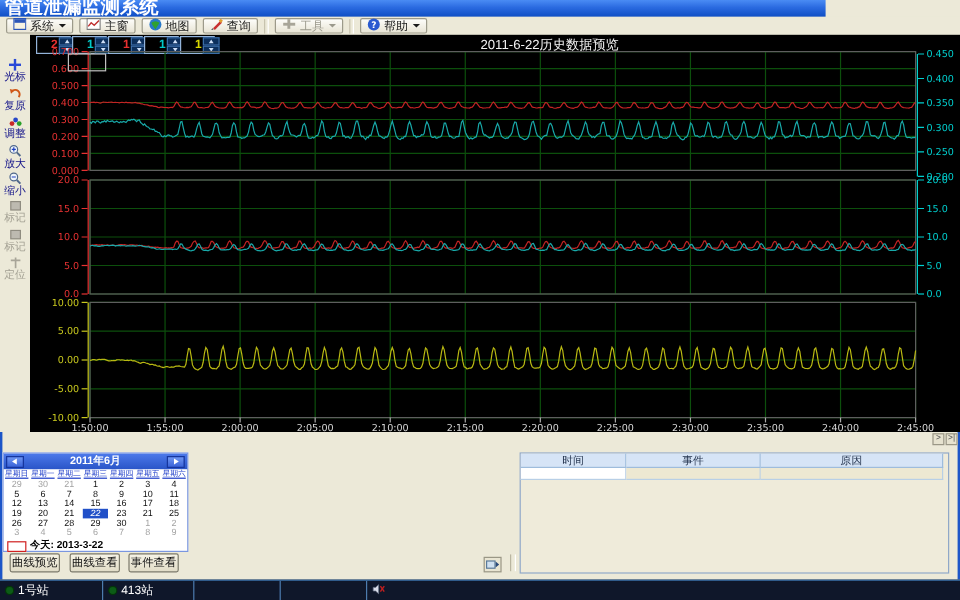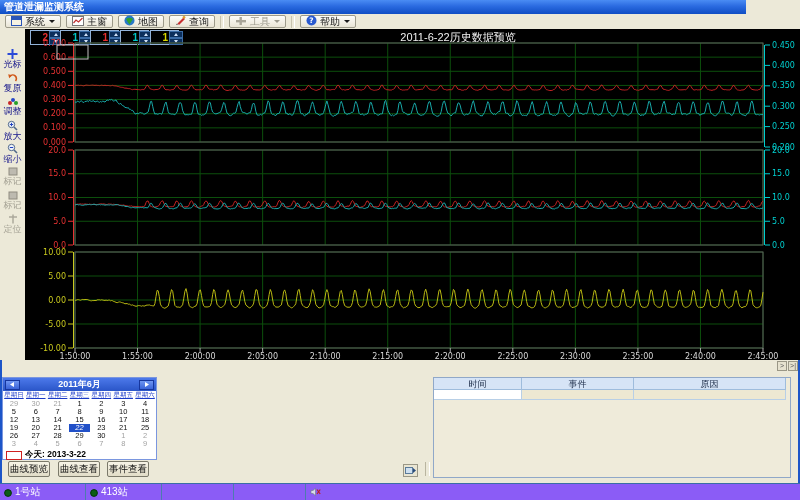--- a/index.html
+++ b/index.html
@@ -1,21 +1,21 @@
 <!DOCTYPE html>
 <html><head>
 <meta charset="utf-8">
 <style>
   html,body{margin:0;padding:0;background:#444;}
   #root{position:relative;width:800px;height:500px;background:#ece9d8;overflow:hidden;
         font-family:"Liberation Sans",sans-serif;}
   
-  .titlebar{position:absolute;left:0;top:0;width:746px;height:14px;
+  .titlebar{position:absolute;left:0;top:0;width:688px;height:14px;
     background:linear-gradient(#4a8cf4 0%,#2a6ae0 45%,#0f4ec4 100%);
-    color:#fff;font-size:10px;font-weight:bold;line-height:14px;padding-left:4px;box-sizing:border-box;}
+    color:#fff;font-size:16px;font-weight:bold;line-height:14px;padding-left:4px;box-sizing:border-box;}
   
   .menubar{position:absolute;left:0;top:14px;width:800px;height:15px;background:#ece9d8;
     display:flex;align-items:center;gap:5px;padding-left:5px;box-sizing:border-box;}
   .menu-btn{display:inline-flex;align-items:center;gap:3px;height:13px;padding:0 5px;
     font-size:10px;color:#1a1a1a;border:1px solid #9c9a8a;border-radius:2px;
     background:linear-gradient(#fdfdfa,#e9e5d5);white-space:nowrap;}
   .menu-btn.disabled{color:#9b998c;}
   .menu-btn .dArrow{width:0;height:0;border-left:3px solid transparent;border-right:3px solid transparent;
     border-top:3px solid currentColor;margin-left:1px;}
   .menu-sep{width:2px;height:12px;border-left:1px solid #c7c3ae;border-right:1px solid #fff;}
@@ -68,21 +68,21 @@
     border:1px solid #90a8c8;box-sizing:border-box;}
   .et-row{display:flex;}
   .et-hcell{height:12px;background:#d6e4f6;border-right:1px solid #9ebcdc;border-bottom:1px solid #9ebcdc;
     font-size:9px;line-height:12px;text-align:center;color:#24344f;box-sizing:border-box;}
   .et-fcell{height:10px;border-right:1px solid #b8cfe6;border-bottom:1px solid #b8cfe6;box-sizing:border-box;}
   .mini-btn{position:absolute;left:403px;top:464px;width:15px;height:13px;border:1px solid #9a9786;
     background:#e9e5d2;display:flex;align-items:center;justify-content:center;padding:0;}
   .grip{position:absolute;left:425px;top:462px;width:3px;height:14px;
     border-left:1px solid #b9b5a0;border-right:1px solid #fff;}
   
-  .statusbar{position:absolute;left:0;top:483px;width:800px;height:17px;background:#8b5cf6;
+  .statusbar{position:absolute;left:0;top:483px;width:800px;height:17px;background:#0f172a;
     display:flex;align-items:stretch;border-top:1px solid #3a6ea5;box-sizing:border-box;}
   .st-cell{display:flex;align-items:center;gap:3px;padding-left:4px;border-right:1px solid #4d7cae;
     box-sizing:border-box;}
   .st-label{color:#fff;font-size:10px;white-space:nowrap;}
   svg text{font-family:"DejaVu Sans",sans-serif;}
 </style>
 </head>
 <body>
 
 <div id="root">

